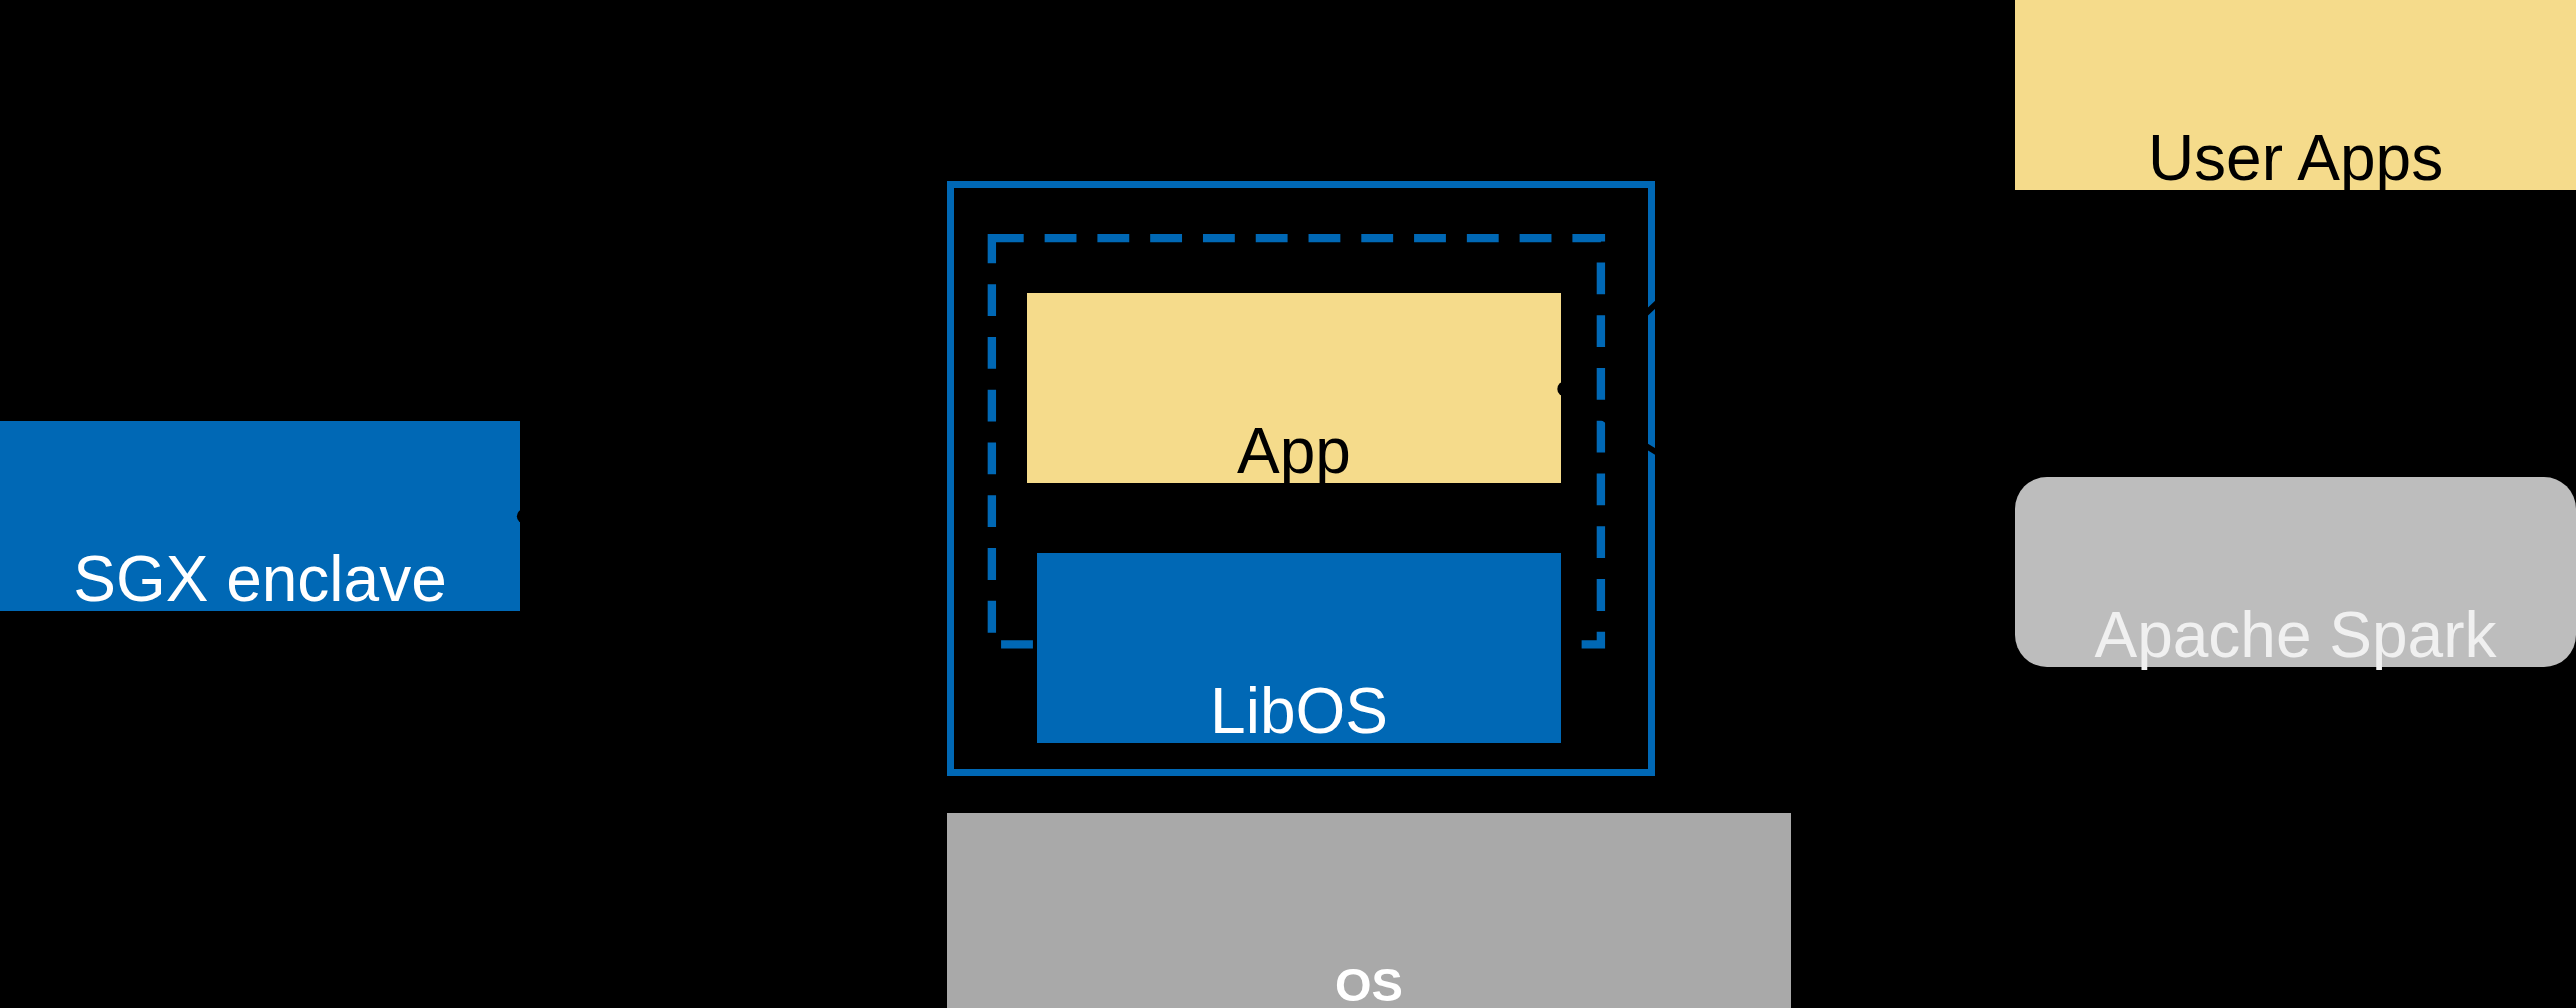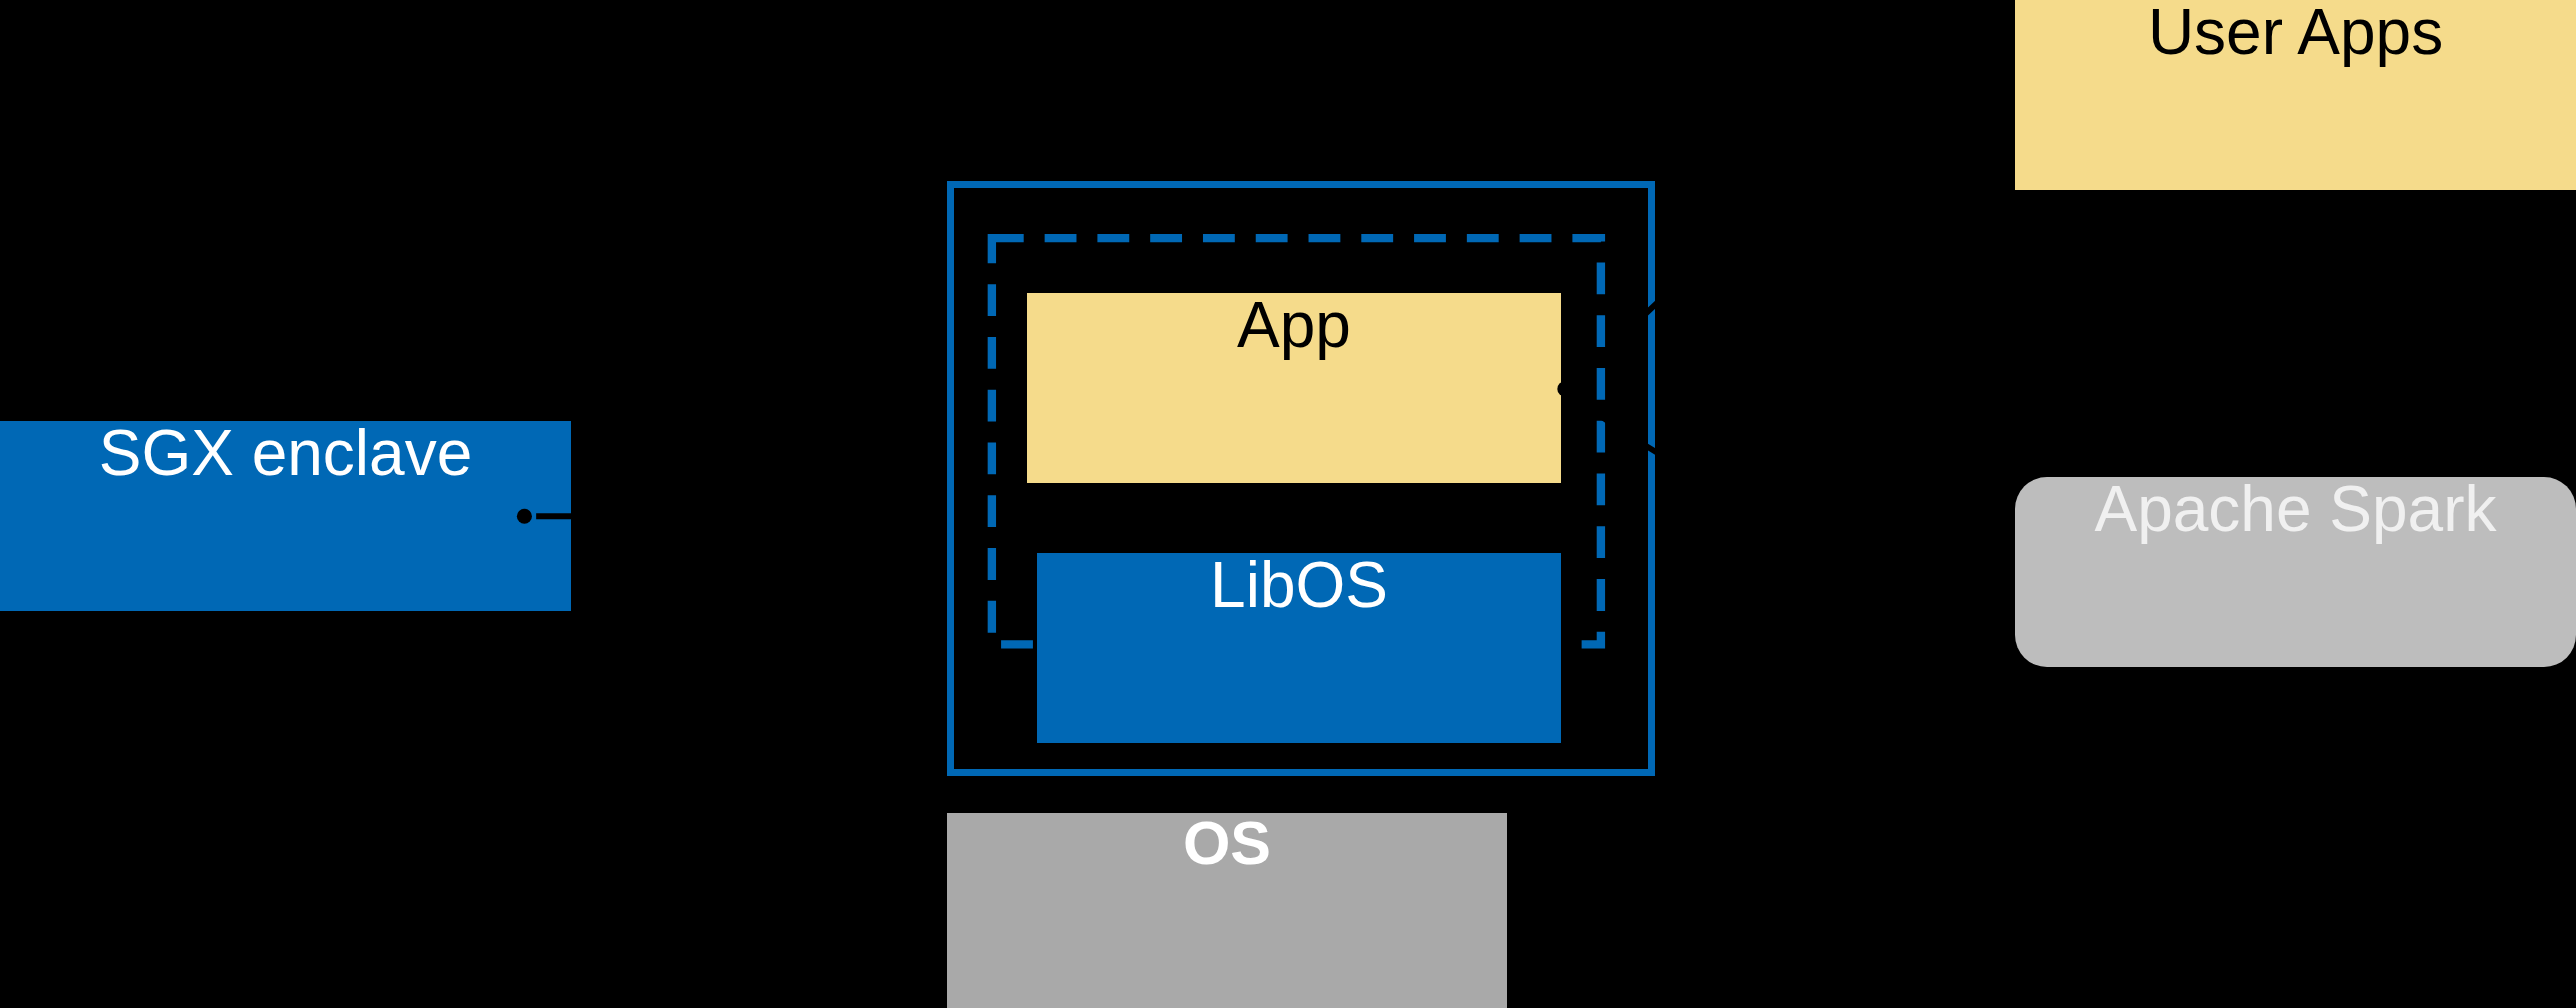--- a/index.html
+++ b/index.html
@@ -7,38 +7,38 @@
     position:relative;
     width:2576px;height:1009px;
     overflow:hidden;
     background:#000;
     font-family:"Liberation Sans", sans-serif;
   }
   .layer{position:absolute;left:0;top:0;width:2576px;height:1009px;}
   .z1{z-index:1}.z3{z-index:3}
   .box{
     position:absolute;
-    display:flex;align-items:flex-start;justify-content:center;
+    display:flex;align-items:flex-end;justify-content:center;
     font-size:64px;line-height:1;
     box-sizing:border-box;
     z-index:2;
   }
   
-  #sgx-box{left:0;top:421px;width:571px;height:190px;}
+  #sgx-box{left:0;top:421px;width:520px;height:190px;}
   
   #enclave-outer{
     position:absolute;left:947px;top:181px;width:708px;height:595px;
     box-sizing:border-box;border-style:solid;border-width:7.5px;
     z-index:1;
   }
   
   #app-box{left:1027px;top:293px;width:534px;height:190px;}
   #libos-box{left:1037px;top:545px;width:524px;height:190px;margin-top:8px;}
   
-  #os-box{left:947px;top:813px;width:560px;height:195px;font-weight:bold;font-size:61px;}
+  #os-box{left:947px;top:813px;width:844px;height:195px;font-weight:bold;font-size:47px;}
   
   #userapps-box{left:2015px;top:0;width:561px;height:190px;}
   #bigdl-box{left:2015px;top:228px;width:561px;height:186px;}
   #apache-box{left:2015px;top:477px;width:561px;height:190px;border-radius:32px;}
 </style>
 </head>
 <body>
 
 <div id="canvas">
 

